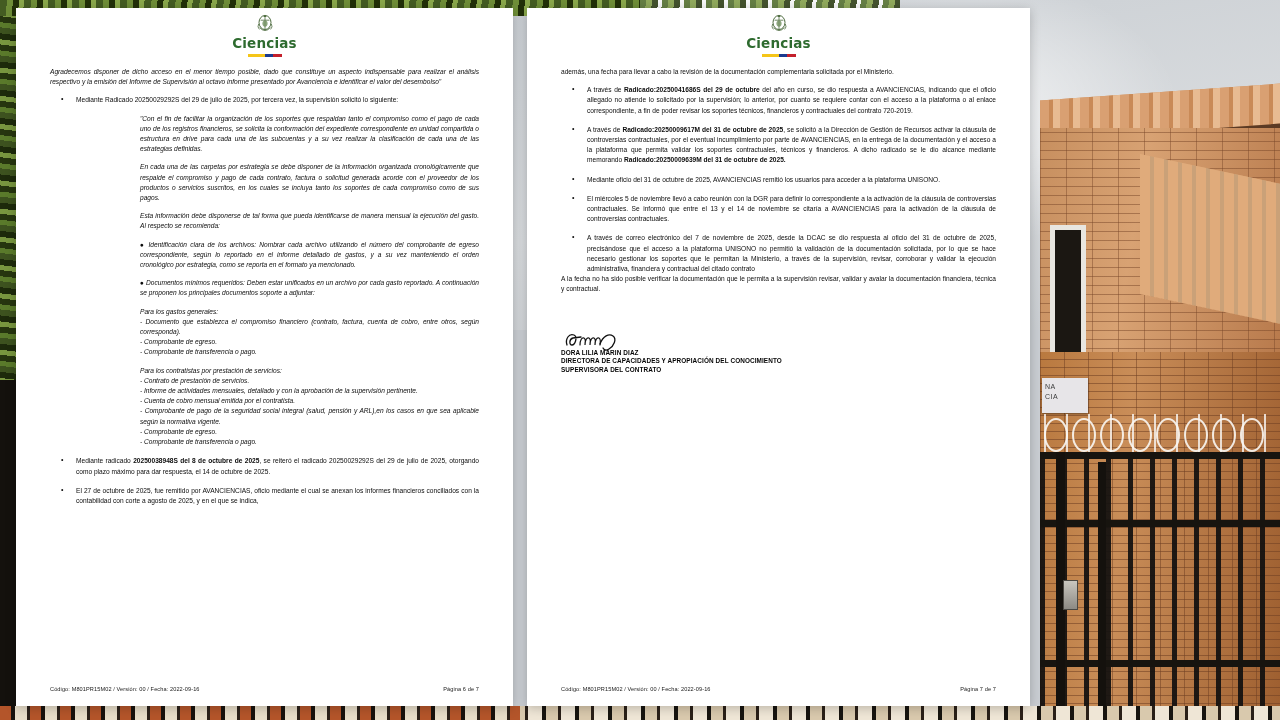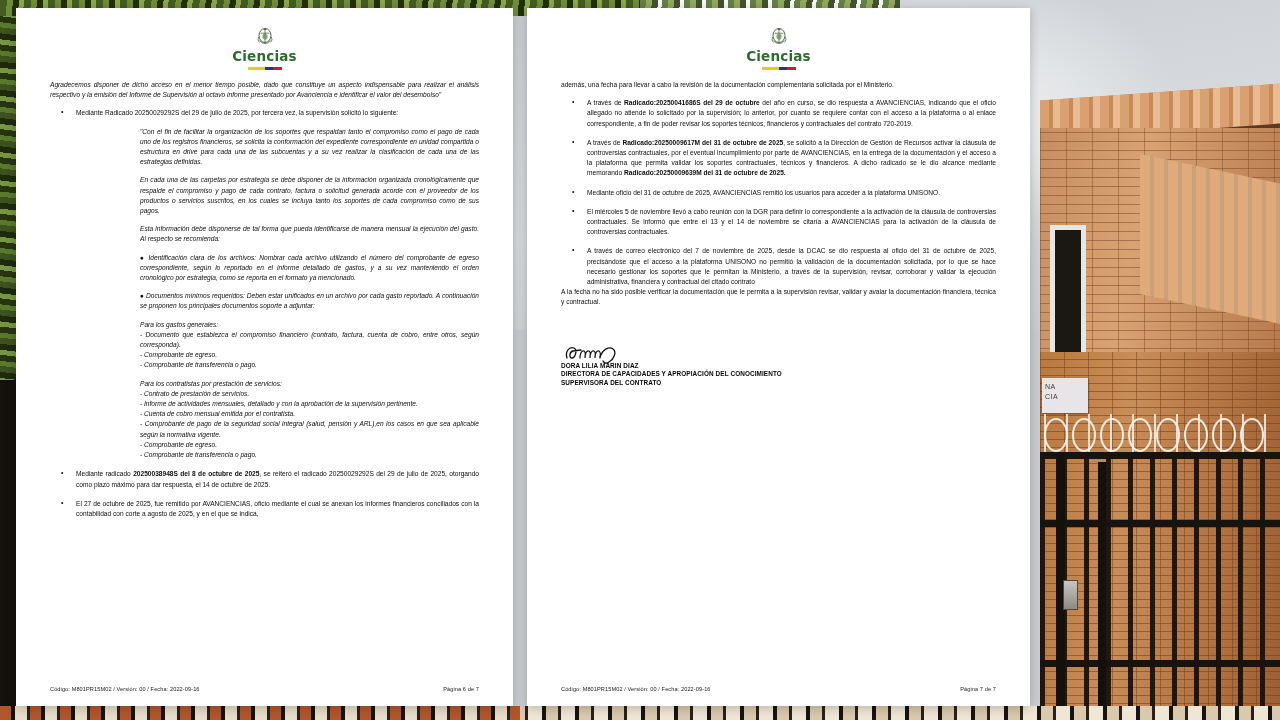--- a/index.html
+++ b/index.html
@@ -210,21 +210,21 @@
     overflow: hidden;
   }
   #page-left  { left: 16px;  top: 8px; width: 497px; height: 698px; }
   #page-right { left: 527px; top: 8px; width: 503px; height: 698px; }
 
   .page-inner {
     position: relative;
     width: 100%;
     height: 100%;
     box-sizing: border-box;
-    padding: 19px 34px 0 34px;
+    padding: 6px 34px 0 34px;
   }
 
   
   .letterhead {
     text-align: center;
     margin-bottom: 10px;
   }
   .coat-of-arms {
     display: block;
     margin: 0 auto 1px auto;

